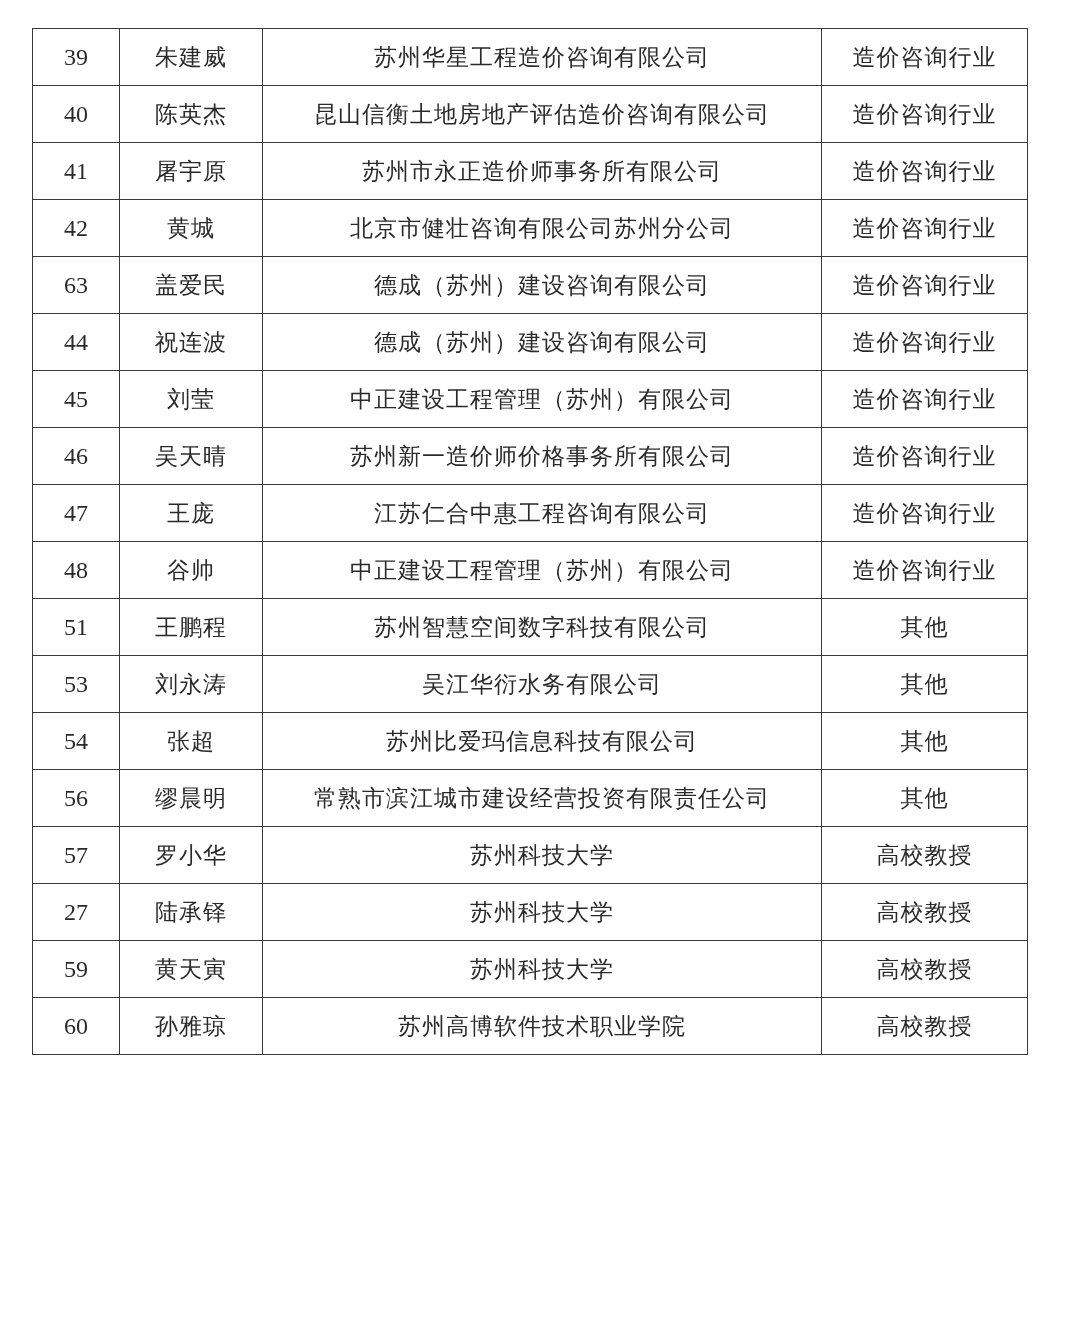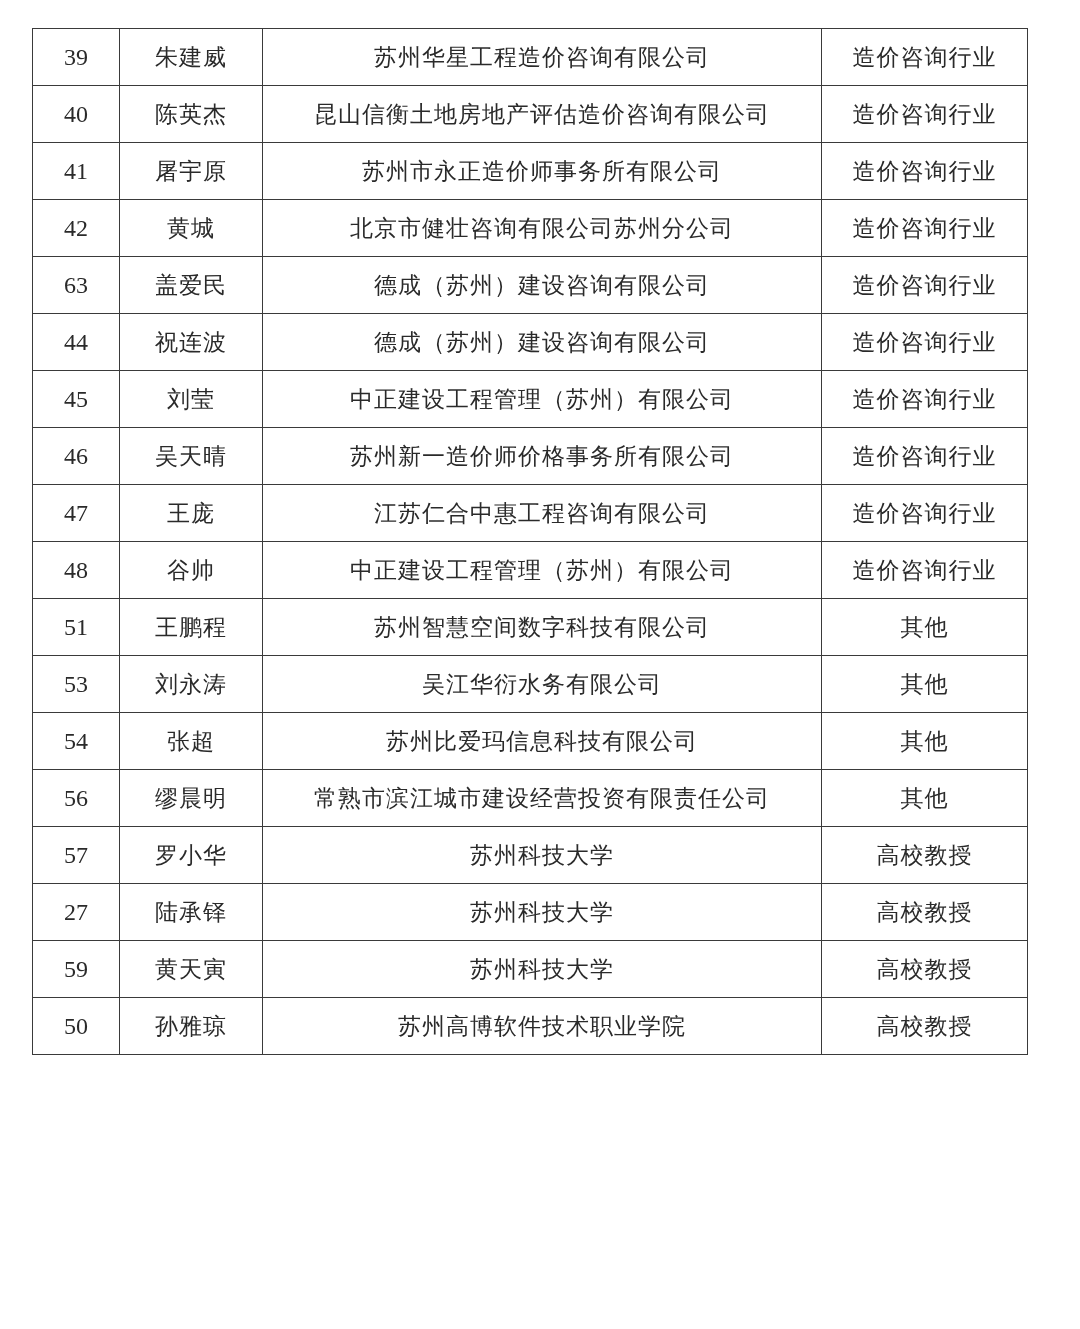--- a/index.html
+++ b/index.html
@@ -151,19 +151,19 @@
     <td class="col-org">苏州科技大学</td>
     <td class="col-cat">高校教授</td>
   </tr>
       <tr>
     <td class="col-no">59</td>
     <td class="col-name">黄天寅</td>
     <td class="col-org">苏州科技大学</td>
     <td class="col-cat">高校教授</td>
   </tr>
       <tr>
-    <td class="col-no">50</td>
+    <td class="col-no">60</td>
     <td class="col-name">孙雅琼</td>
     <td class="col-org">苏州高博软件技术职业学院</td>
     <td class="col-cat">高校教授</td>
   </tr>
     </tbody>
 </table>
 
 </body></html>

